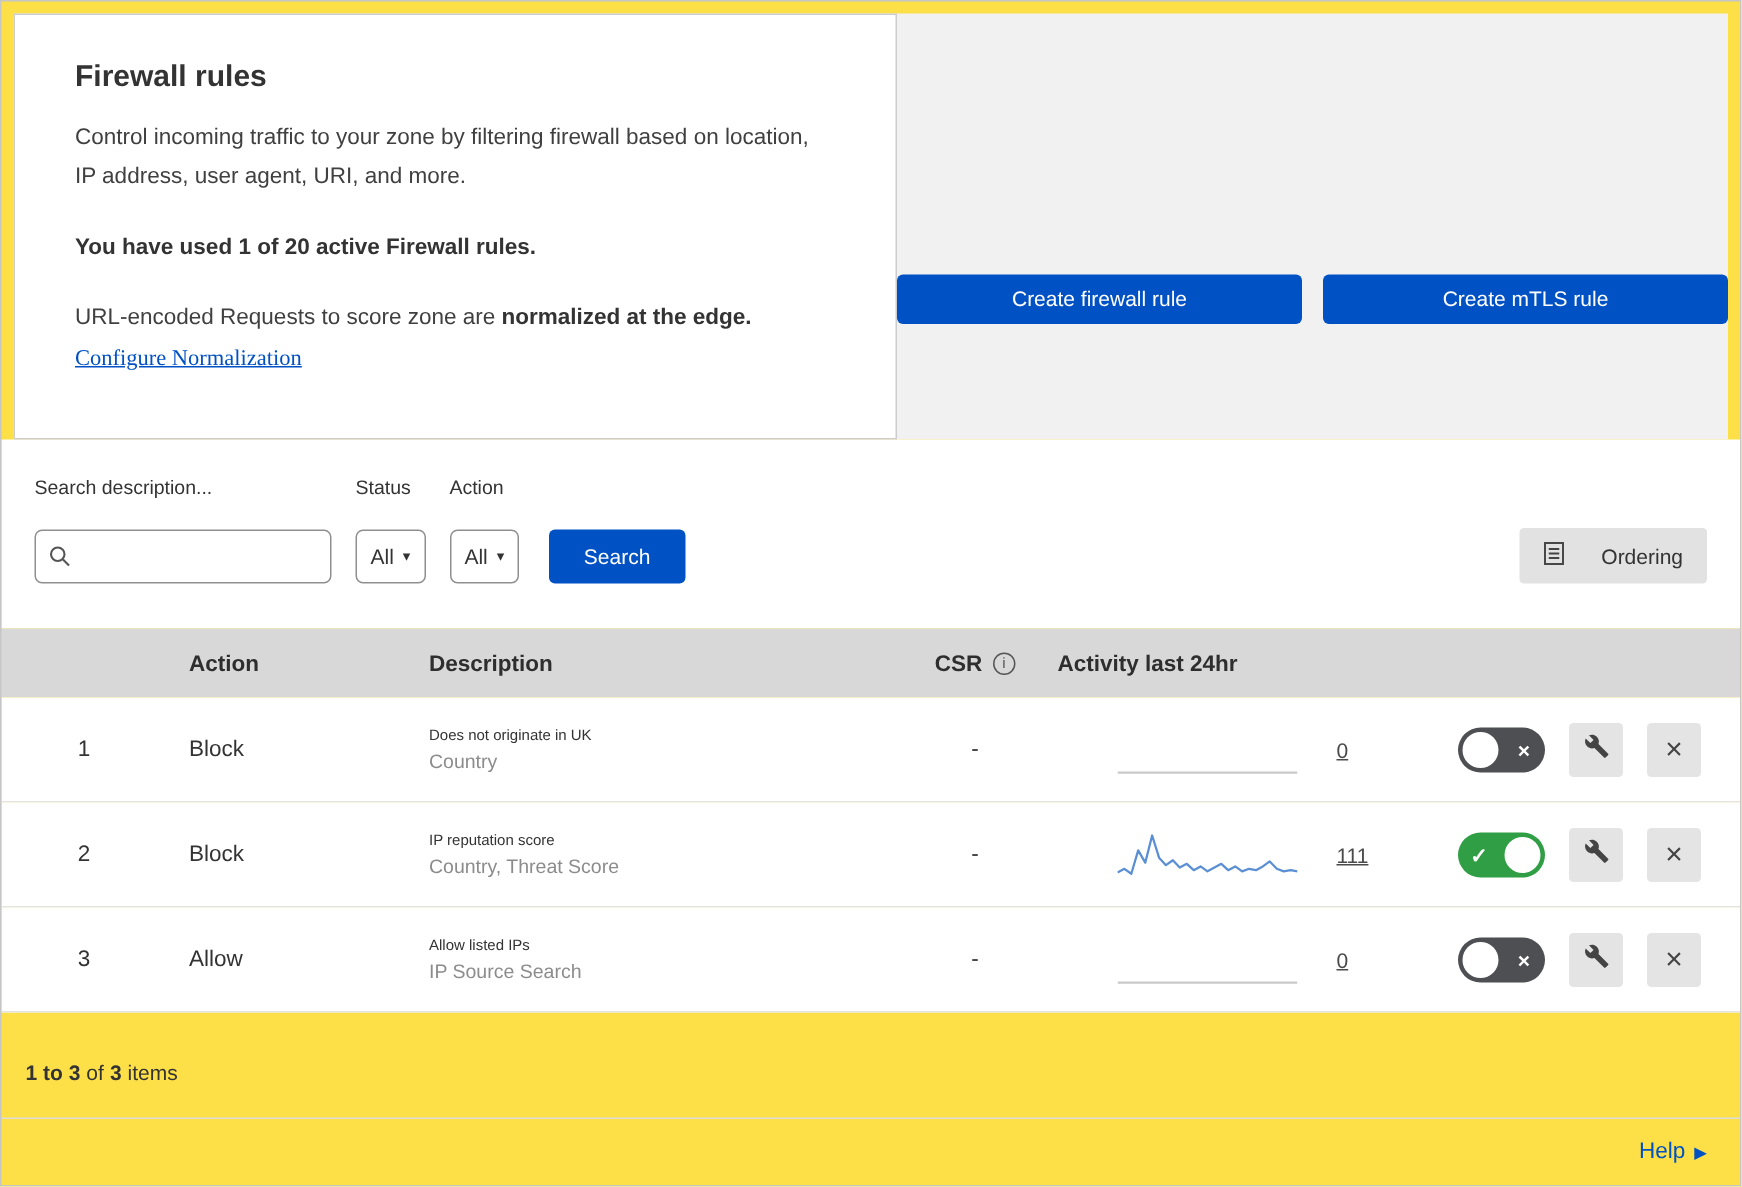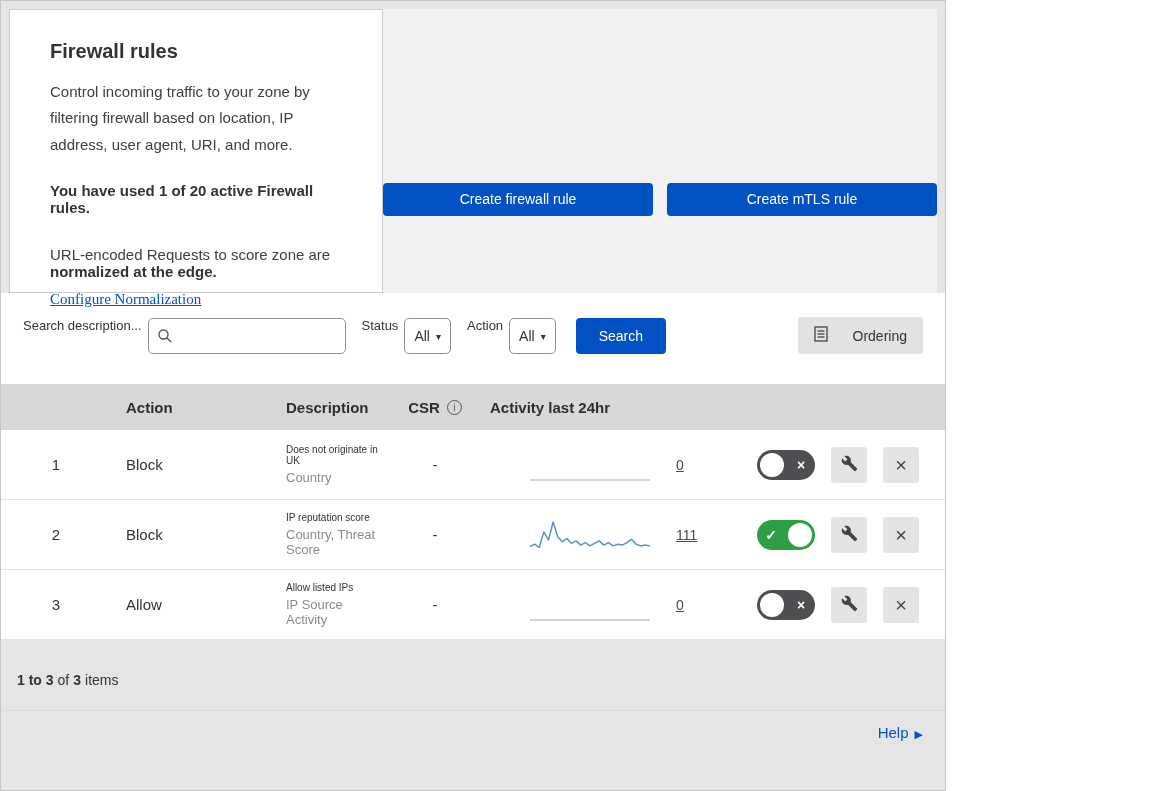--- a/index.html
+++ b/index.html
@@ -1,34 +1,34 @@
 <!DOCTYPE html>
 <html><head>
 <meta charset="utf-8">
 <style>
   * { box-sizing: border-box; }
   body { margin:0; font-family:"Liberation Sans", sans-serif; background:#fff; color:#333; }
-  .page { width:946px; height:791px; border:1px solid #c6c6c6; background:#e5e5e5; overflow:hidden; }
+  .page { width:1161px; height:791px; border:1px solid #c6c6c6; background:#fde047; overflow:hidden; }
 
   
   .top-row { display:flex; margin:8px 8px 0 8px; height:284px; }
   .info-card { width:803px; border:1px solid #cccccc; background:#fff; padding:26px 40px; }
   .side-panel { flex:1; background:#f1f1f1; display:flex; flex-direction:row; align-items:center; padding-top:96px; gap:14px; }
   .btn-primary { width:270px; height:33px; background:#0051c3; color:#fff; border:none; border-radius:4px; font-size:14px; font-family:inherit; cursor:pointer; }
 
   .page-title { font-size:20px; font-weight:700; margin:4px 0 16px; color:#333; }
   .desc { font-size:15px; line-height:1.75; margin:0 0 24px; color:#404040; max-width:710px; }
   .usage { font-size:15px; font-weight:700; margin:0 0 30px; color:#333; }
   .norm { font-size:15px; margin:0 0 10px; color:#404040; }
   .norm b { color:#333; }
   .text-link { color:#0051c3; text-decoration:underline; font-size:15px; cursor:pointer; display:inline-block;font-family:Liberation Serif, serif; }
 
   
   .filter-bar { display:flex; align-items:flex-end; padding:24px 22px 30px 22px; gap:16px; background:#fff; }
-  .fgroup { display:flex; flex-direction:row; gap:6px; }
+  .fgroup { display:flex; flex-direction:column; gap:21px; }
   .flabel { font-size:13px; color:#333; }
   .search-box { position:relative; width:198px; }
   .search-input { width:100%; height:36px; border:1px solid #8f8f8f; border-radius:5px; padding:0 10px 0 32px; font-size:14px; font-family:inherit; background:#fff; }
   .mag { position:absolute; left:9px; top:10px; }
   .dd { height:36px; background:#fff; border:1px solid #8f8f8f; border-radius:5px; padding:0 9px; font-size:14px; display:inline-flex; align-items:center; gap:6px; cursor:pointer; font-family:inherit; color:#333; }
   .dd .caret { font-size:10px; color:#333; }
   .btn-search { height:36px; padding:0 23px; background:#0051c3; color:#fff; border:none; border-radius:4px; font-size:14px; font-family:inherit; cursor:pointer; margin-left:4px; }
   .btn-ordering { margin-left:auto; height:37px; padding:0 16px; background:#e2e2e2; border:none; border-radius:3px; font-size:14px; color:#333; display:inline-flex; align-items:center; gap:25px; font-family:inherit; cursor:pointer; }
 
   
@@ -194,21 +194,21 @@
             <span>×</span>
           </button>
       </div>
     </div>
 
     <div class="grid-row trow">
       <div class="cell-num">3</div>
       <div class="cell-action">Allow</div>
       <div class="cell-desc">
         <div class="main">Allow listed IPs</div>
-        <div class="sub">IP Source Activity</div>
+        <div class="sub">IP Source Search</div>
       </div>
       <div class="cell-csr">-</div>
       <div class="cell-activity">
         <span class="spark"><svg width="120" height="36" viewBox="0 0 120 36">
               <polyline points="0.0,33.0 13.3,33.0 26.7,33.0 40.0,33.0 53.3,33.0 66.7,33.0 80.0,33.0 93.3,33.0 106.7,33.0 120.0,33.0" fill="none" stroke="#c9c9c9" stroke-width="1.5" stroke-linejoin="round"></polyline>
             </svg></span>
         <a class="count">0</a>
       </div>
       <div class="cell-controls">
         <span class="toggle off">

